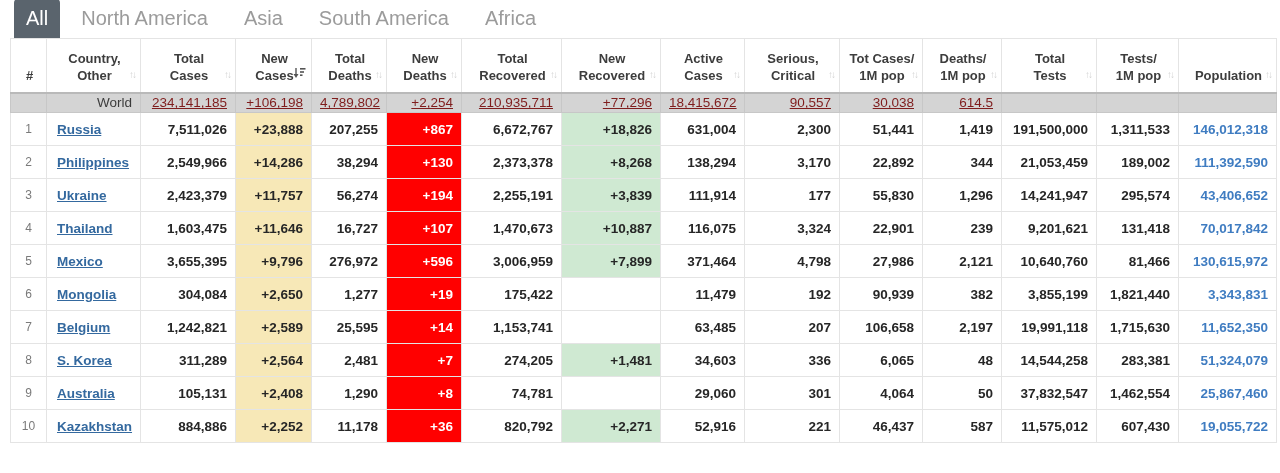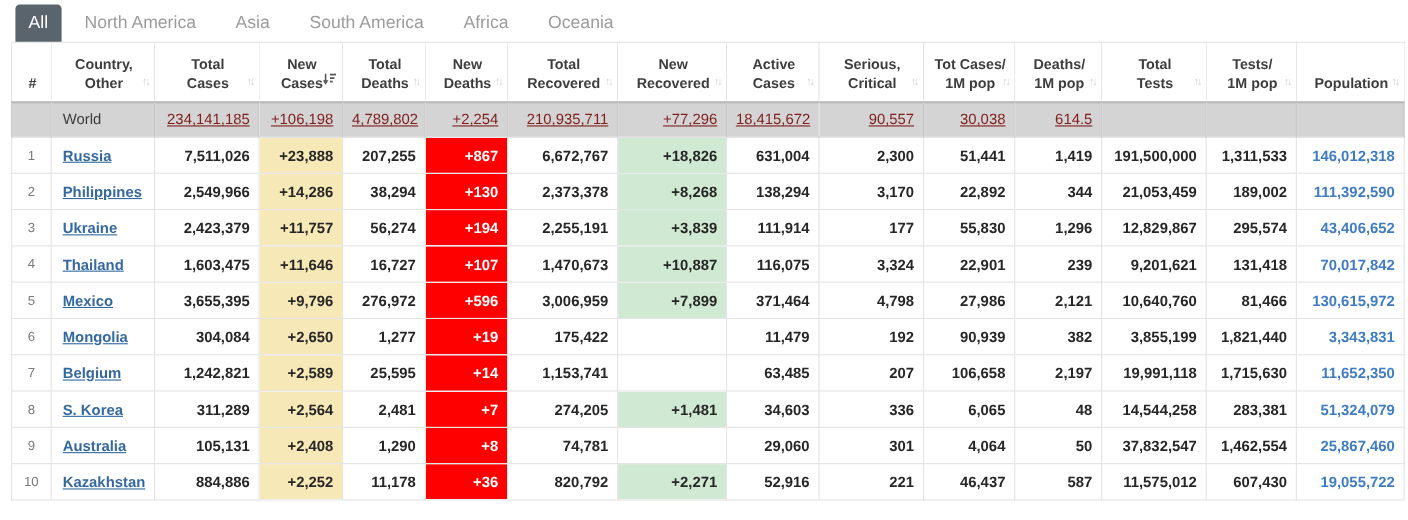--- a/index.html
+++ b/index.html
@@ -5,21 +5,21 @@
   * { box-sizing: border-box; }
   html, body { margin:0; padding:0; background:#fff; }
   body {
     width:1280px; height:473px; overflow:hidden;
     font-family:"Liberation Sans", sans-serif;
     -webkit-font-smoothing:antialiased;
   }
   
   .tabs { display:flex; align-items:flex-end; height:38px; padding-left:14px; }
   .tab {
-    padding:8px 15px 8px 15px; font-size:16px; color:#9b9b9b;
+    padding:8px 15px 8px 15px; font-size:20px; color:#9b9b9b;
     cursor:pointer; white-space:nowrap; margin-right:6px;
   }
   .tab.active {
     background:var(--tab-active-bg,#5A646D); color:#fff;
     border-radius:4px 4px 0 0; padding:8px 12px;
   }
   
   .table-wrap { margin-left:10px; width:1268px; }
   table { border-collapse:collapse; table-layout:fixed; width:1266px; }
   th, td { border:1px solid #e4e4e4; overflow:hidden; white-space:nowrap; }
@@ -33,39 +33,38 @@
     position:absolute; right:5px; bottom:9px;
     font-size:10px; letter-spacing:-2px; color:#d2d2d2; font-weight:400;
   }
   thead th .sicon.active { color:#555; letter-spacing:0; }
   tbody td { height:33px; padding:0 8px; font-size:13.5px; }
   td.rank { text-align:center; color:#7a7a7a; font-size:12px; padding:0 2px; }
   td.country { padding-left:10px; }
   td.country a { color:var(--country-link,#34699F); font-weight:700; text-decoration:underline; cursor:pointer; }
   td.num { text-align:right; font-weight:700; color:#262626; }
   td.num a.pop-link { color:var(--pop-link,#3F7CC1); font-weight:700; text-decoration:none; cursor:pointer; }
-  tr.world td { background:var(--world-bg,#D4D4D4); border-color:#c7c7c7; height:32px; }
+  tr.world td { background:var(--world-bg,#D4D4D4); border-color:#c7c7c7; height:20px;text-align:right; }
   tr.world td.num { font-weight:400; color:#7f1d1d;text-decoration:underline; }
   tr.world td.country { font-weight:400; color:#3b3b3b; }
   td.c-newcases  { background:var(--new-cases-bg,#F7E8B7); }
   td.c-newdeaths { background:var(--new-deaths-bg,#FF0000); }
   td.c-newdeaths, tr:not(.world) td.c-newdeaths { color:#fff; }
   td.c-newrec    { background:var(--new-rec-bg,#CFE9D2);margin-left:43px; }
   .hl { display:block; }
 </style>
 </head>
 <body>
 
 <div class="tabs">
   <span class="tab active">All</span>
   <span class="tab">North America</span>
   <span class="tab">Asia</span>
   <span class="tab">South America</span>
   <span class="tab">Africa</span>
-  <span class="tab">Oceania</span>
 </div>
 
 <div class="table-wrap">
   <table>
     <colgroup>
       <col style="width:36px">
         <col style="width:94px">
         <col style="width:95px">
       <col style="width:76px">
         <col style="width:75px">
@@ -220,21 +219,21 @@
           <td class="num">2,423,379</td>
           <td class="num c-newcases">+11,757</td>
           <td class="num">56,274</td>
           <td class="num c-newdeaths">+194</td>
           <td class="num">2,255,191</td>
           <td class="num c-newrec">+3,839</td>
           <td class="num">111,914</td>
           <td class="num">177</td>
           <td class="num">55,830</td>
           <td class="num">1,296</td>
-          <td class="num">12,829,867</td>
+          <td class="num">14,241,947</td>
           <td class="num">295,574</td>
           <td class="num"><a class="pop-link">43,406,652</a></td>
         </tr>
         <tr>
           <td class="rank">4</td>
           <td class="country"><a>Thailand</a></td>
           <td class="num">1,603,475</td>
           <td class="num c-newcases">+11,646</td>
           <td class="num">16,727</td>
           <td class="num c-newdeaths">+107</td>

